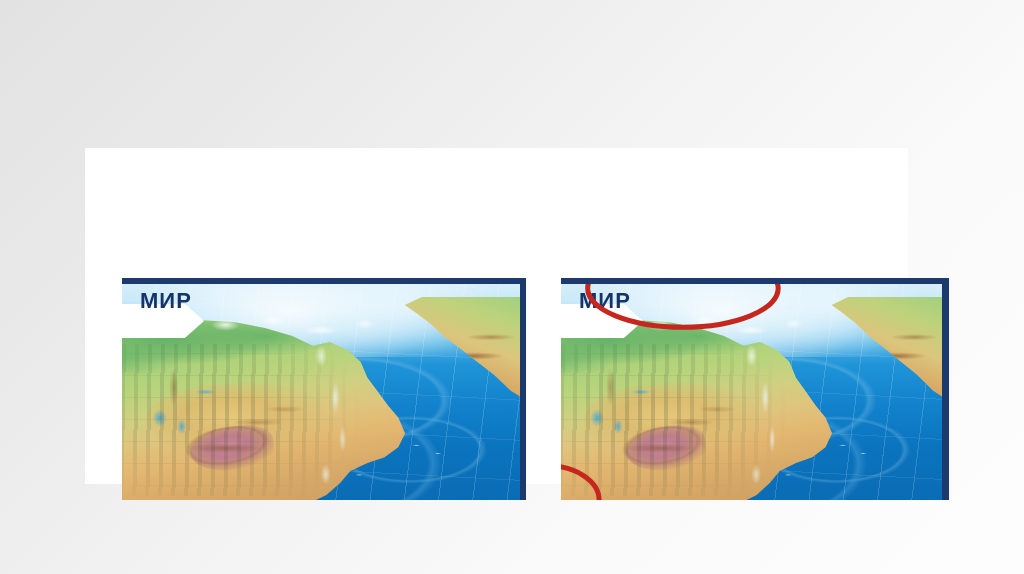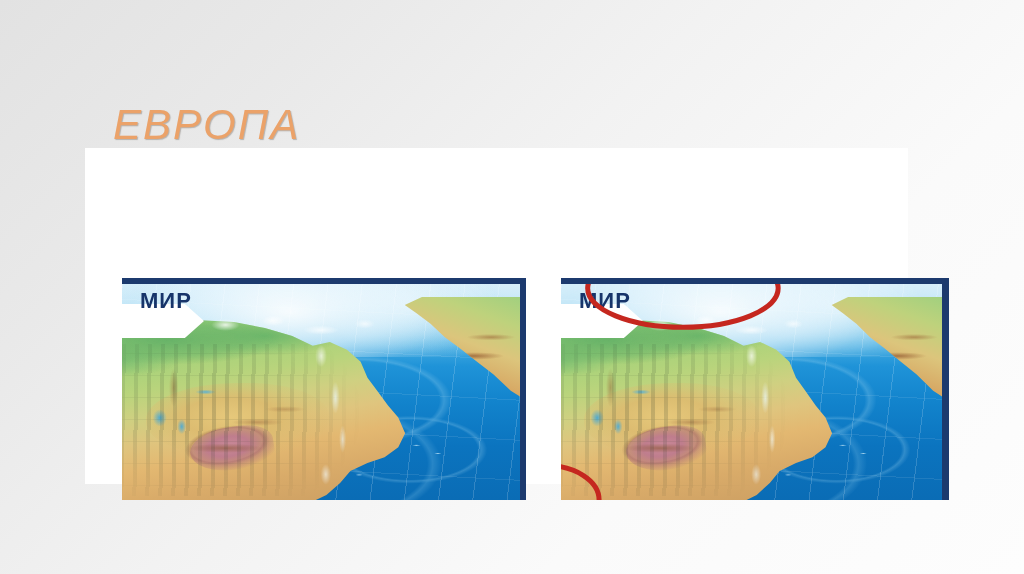--- a/index.html
+++ b/index.html
@@ -308,21 +308,20 @@
     fill: none;
     stroke: #c5271f;
     stroke-width: 5;
   }
 </style>
 </head>
 <body>
 
 <div id="slide">
 
-  <h1 id="slide-title">ЕВРОПА</h1>
 
   <div id="content-panel"></div>
 
   <figure id="map-left" class="map-figure">
     <div class="map-canvas">
       <div class="ocean-base"></div>
       <div class="arctic-ice"></div>
       <div class="graticule"></div>
       <div class="bathymetry"></div>
       <div class="island-arcs"></div>

